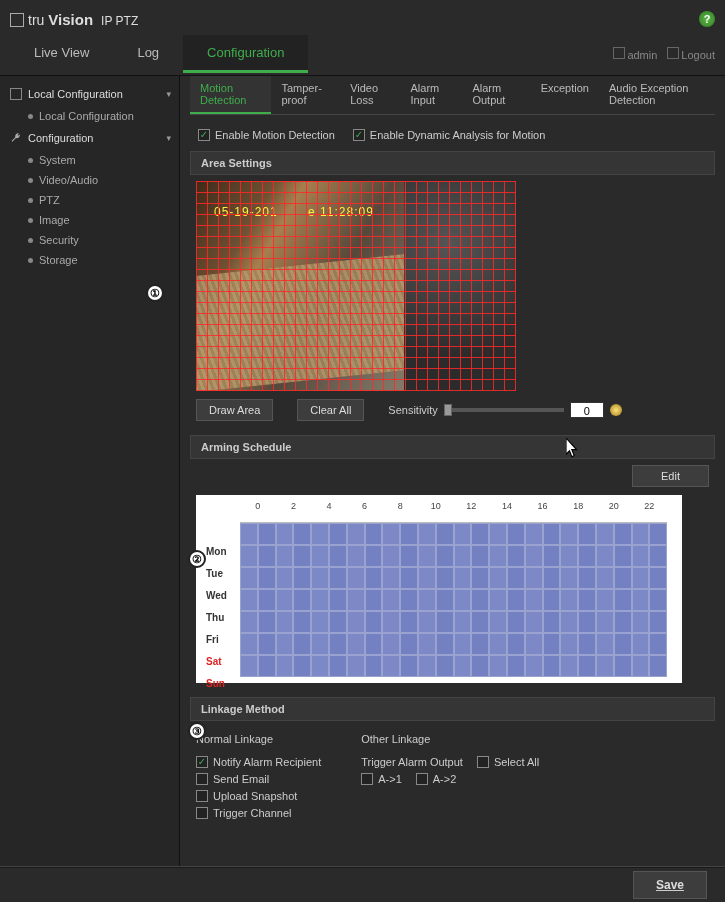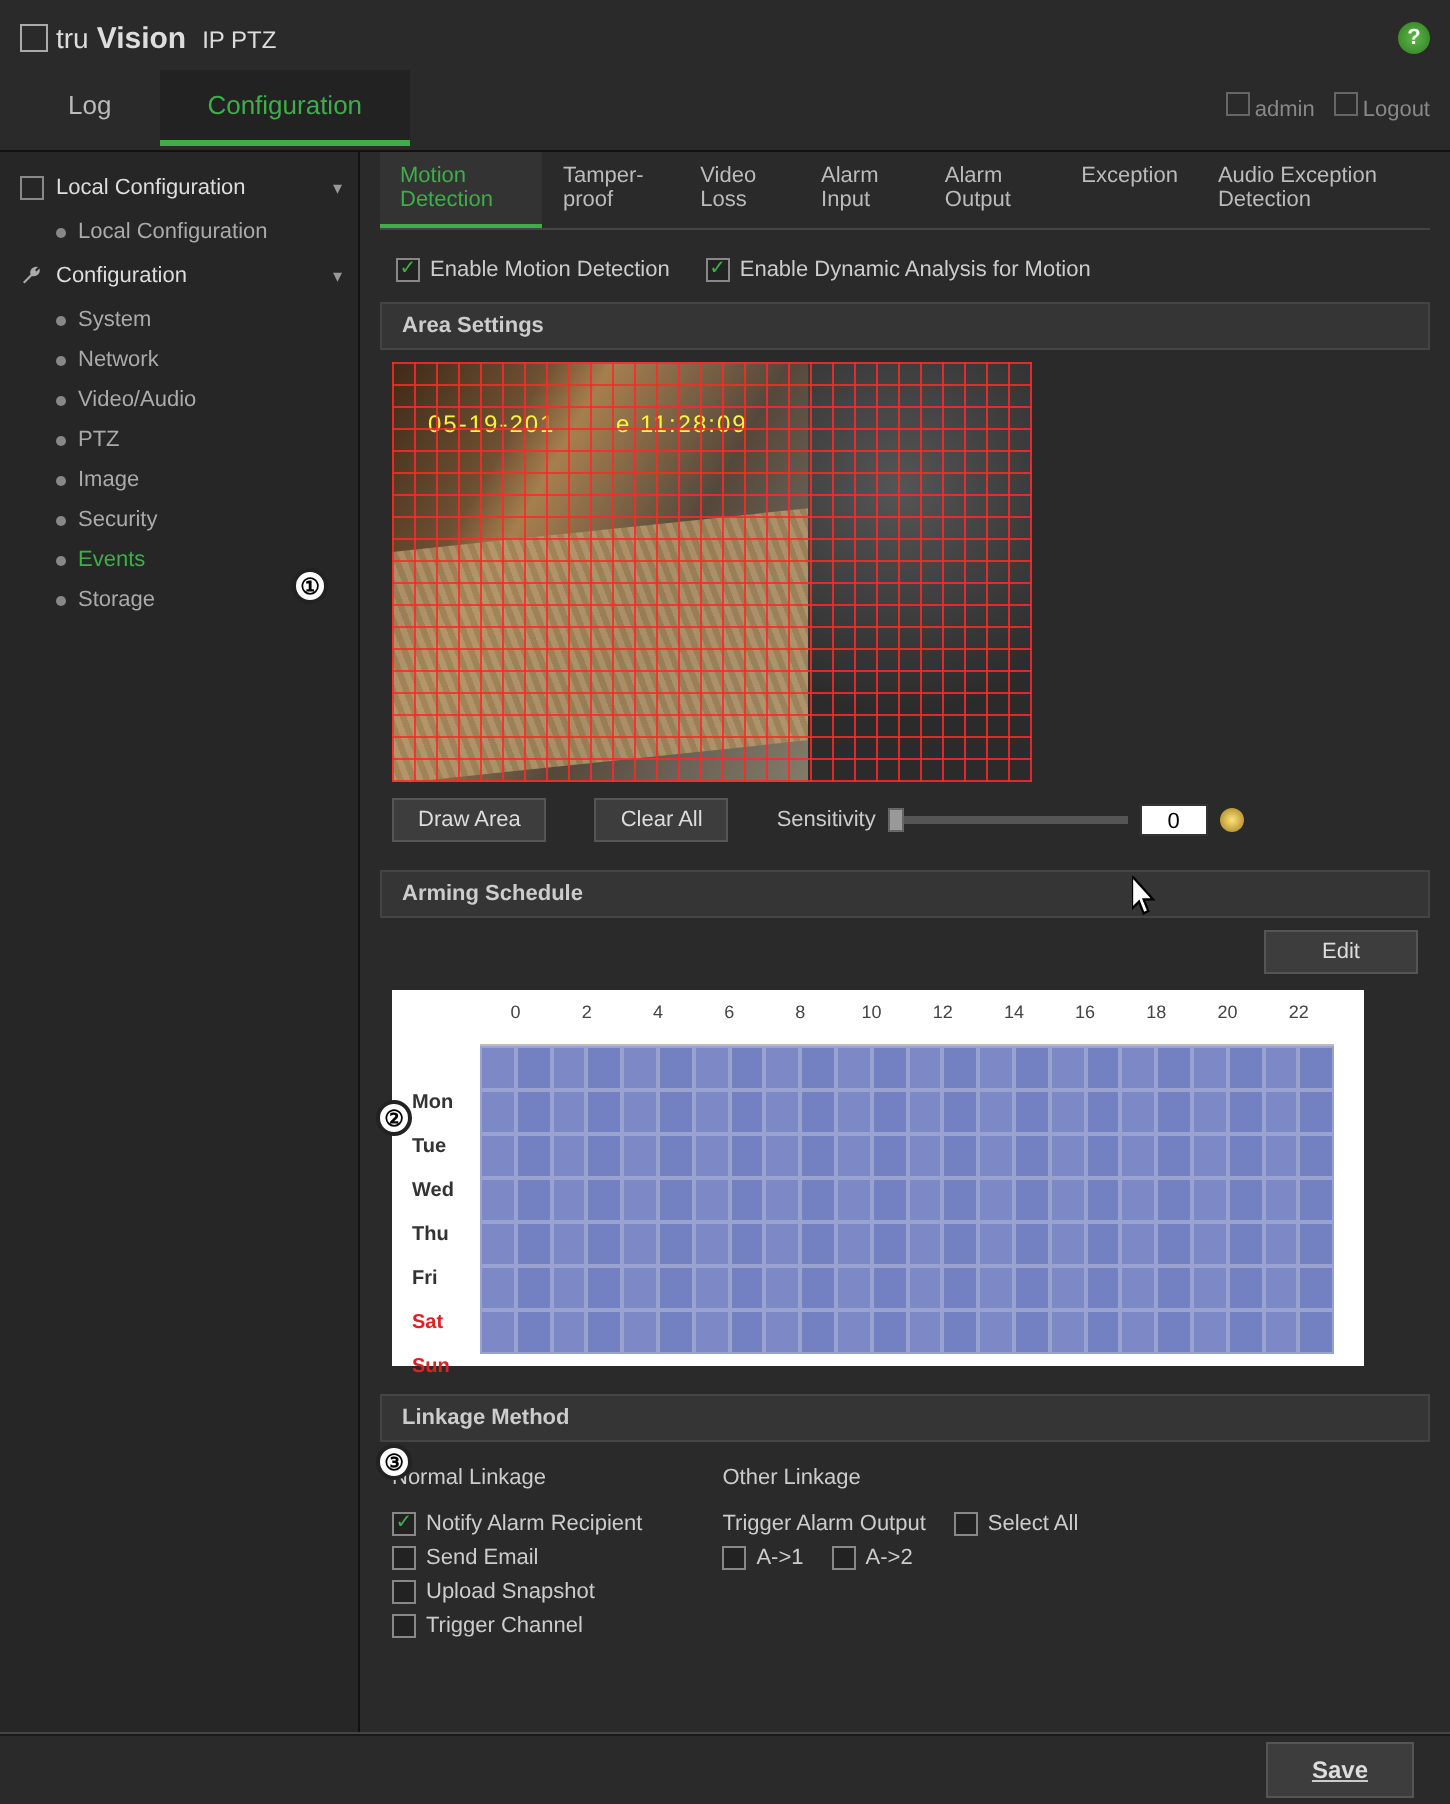--- a/index.html
+++ b/index.html
@@ -280,20 +280,21 @@
     <span class="brand-icon"></span>
     <span class="brand-tru">tru</span>
       <span class="brand-vision">Vision</span>
     <span class="brand-sub">IP PTZ</span>
   </div>
   <div class="help">?</div>
 </div>
 
 <div class="navrow">
   <div class="tabs">
+    <div class="tab">Live View</div>
     <div class="tab">Log</div>
     <div class="tab active">Configuration</div>
   </div>
   <div class="userbox">
     <span><span class="uicon"></span><span>admin</span></span>
     <span><span class="uicon"></span><span>Logout</span></span>
   </div>
 </div>
 
 <div class="main">
@@ -307,26 +308,24 @@
     <div class="side-sub">Local Configuration</div>
 
     <div class="side-group">
       <span class="wrench"><svg viewBox="0 0 16 16">
             <path d="M13 3a4 4 0 0 1-5 5L3 13l-1-1 5-5a4 4 0 0 1 5-5l-2 2 1 1 2-2z"></path>
           </svg></span>
       <span>Configuration</span>
       <span class="caret">▾</span>
     </div>
     <div class="side-sub">System</div>
-    <div class="side-sub">Network</div>
     <div class="side-sub">Video/Audio</div>
     <div class="side-sub">PTZ</div>
     <div class="side-sub">Image</div>
     <div class="side-sub">Security</div>
-    <div class="side-sub active">Events</div>
     <div class="side-sub">Storage</div>
   </div>
 
   <div class="content">
     <div class="subtabs">
       <div class="subtab active">Motion Detection</div>
       <div class="subtab">Tamper-proof</div>
       <div class="subtab">Video Loss</div>
       <div class="subtab">Alarm Input</div>
       <div class="subtab">Alarm Output</div>

